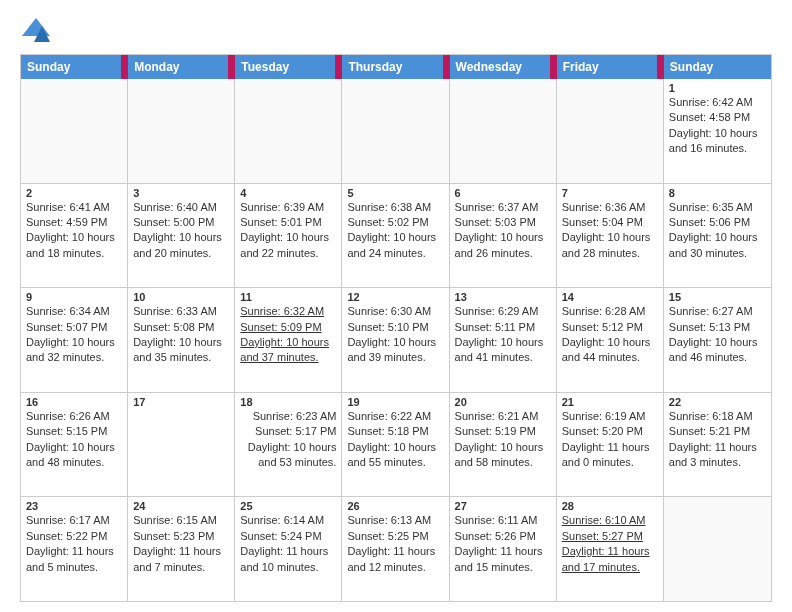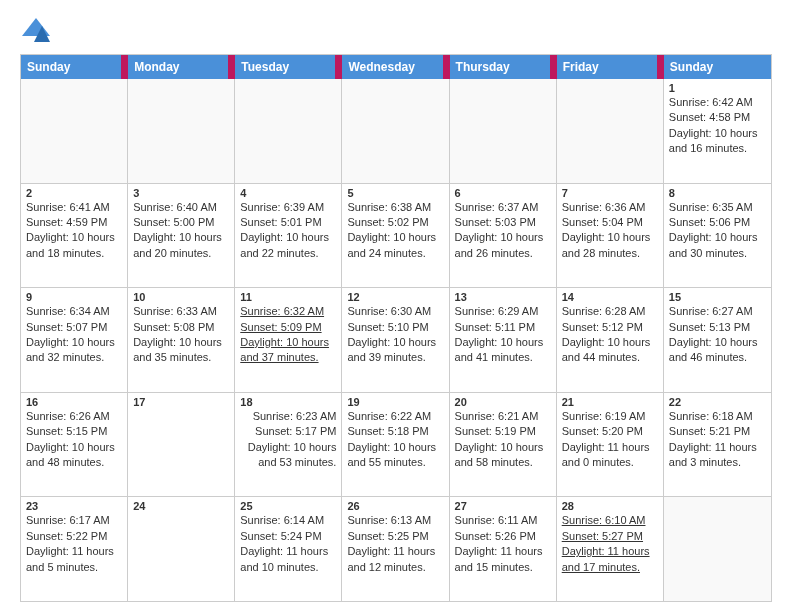--- a/index.html
+++ b/index.html
@@ -129,22 +129,22 @@
       <div class="month-title"></div>
       <div class="location"></div>
     </div>
   </div>
 
   <div class="calendar">
     <div class="cal-header" id="cal-header">
         <div class="cal-header-cell">Sunday</div>
         <div class="cal-header-cell">Monday</div>
         <div class="cal-header-cell">Tuesday</div>
+        <div class="cal-header-cell">Thursday</div>
         <div class="cal-header-cell">Wednesday</div>
-        <div class="cal-header-cell">Thursday</div>
         <div class="cal-header-cell">Friday</div>
         <div class="cal-header-cell">Sunday</div>
       </div>
     <div class="cal-body" id="cal-body">
         <div class="cal-row">
           <div class="cal-cell empty"></div>
           <div class="cal-cell empty"></div>
           <div class="cal-cell empty"></div>
           <div class="cal-cell empty"></div>
           <div class="cal-cell empty"></div>
@@ -287,20 +287,23 @@
         </div>
         <div class="cal-row">
           <div class="cal-cell">
             <div class="day-num">23</div>
             <div class="day-info" style="white-space: pre-line;">Sunrise: 6:17 AM
 Sunset: 5:22 PM
 Daylight: 11 hours and 5 minutes.</div>
           </div>
           <div class="cal-cell">
             <div class="day-num">24</div>
+            <div class="day-info" style="white-space: pre-line;">Sunrise: 6:15 AM
+Sunset: 5:23 PM
+Daylight: 11 hours and 7 minutes.</div>
           </div>
           <div class="cal-cell">
             <div class="day-num">25</div>
             <div class="day-info" style="white-space: pre-line;">Sunrise: 6:14 AM
 Sunset: 5:24 PM
 Daylight: 11 hours and 10 minutes.</div>
           </div>
           <div class="cal-cell">
             <div class="day-num">26</div>
             <div class="day-info" style="white-space: pre-line;">Sunrise: 6:13 AM

